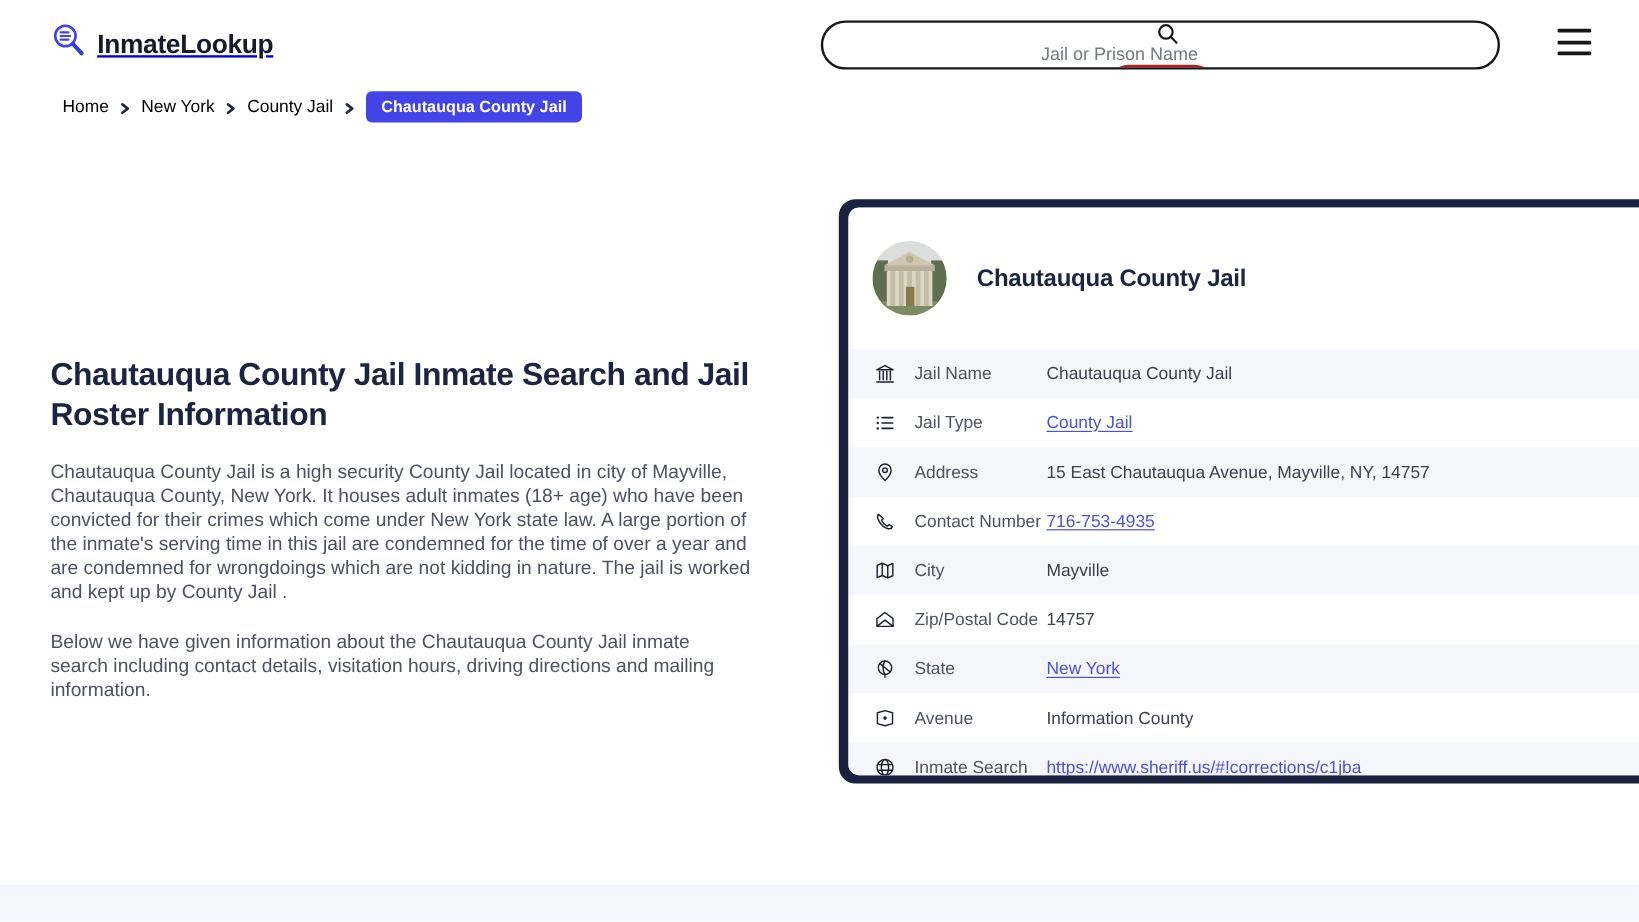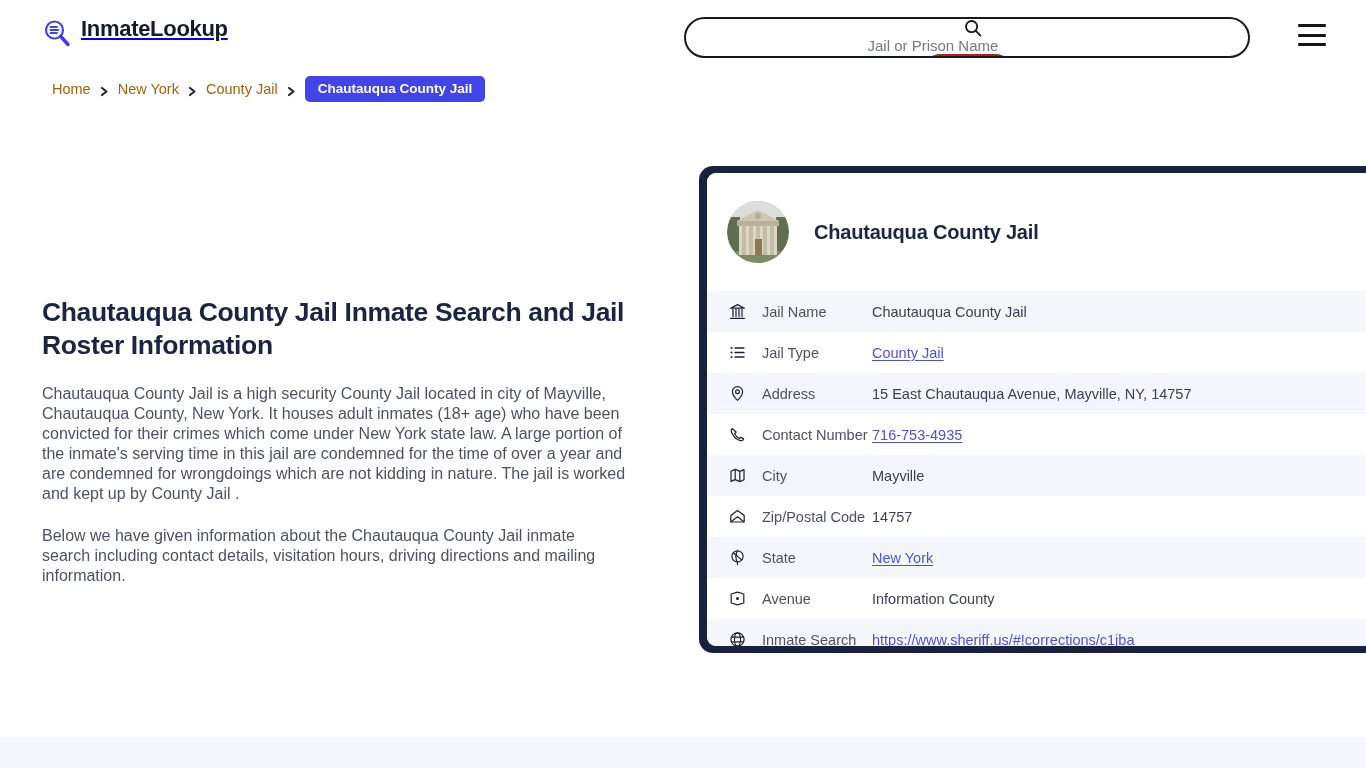--- a/index.html
+++ b/index.html
@@ -12,21 +12,21 @@
   }
   .page { position: relative; width: 1366px; height: 768px; background:#fff; }
 
   
   .header {
     position: absolute; top: 0; left: 0; width: 1366px; height: 74px;
     background: #ffffff;
   }
   .logo-wrap {
     position: absolute; left: 42px; top: 18px;
-    display: flex; align-items: flex-start; gap: 9px;
+    display: flex; align-items: flex-end; gap: 9px;
   }
   .logo-icon { width: 30px; height: 30px; display:block; }
   .logo-text {
     font-size: 22px; font-weight: 700; color: #151b2e;
     letter-spacing: -0.3px; line-height: 1;
   }
 
   .search-wrap {
     position: absolute; left: 684px; top: 17px;
     width: 566px; height: 41px;
@@ -60,21 +60,21 @@
     display:flex; flex-direction: column; justify-content: space-between;
   }
   .menu-btn span { display:block; height:3px; width:28px; background:#15161a; border-radius:1px; }
 
   
   .breadcrumb {
     position: absolute; left: 52px; top: 76px;
     display: flex; align-items: center; gap: 9px;
     font-size: 14.5px; color: #2c3242;
   }
-  .crumb { color: #a16207; text-decoration: none; white-space: nowrap; text-align: right; }
+  .crumb { color: #000000; text-decoration: none; white-space: nowrap; text-align: right; }
   .crumb-sep { width: 9px; height: 11px; display:block; }
   .crumb-current {
     background: #4344e7; color: #ffffff;
     font-weight: 700; font-size: 13.5px;
     padding: 5px 13px 6px; border-radius: 5px;
     white-space: nowrap;
   }
 
   
   .left-col { position: absolute; left: 42px; top: 272px; width: 600px; margin-top: 24px; }

